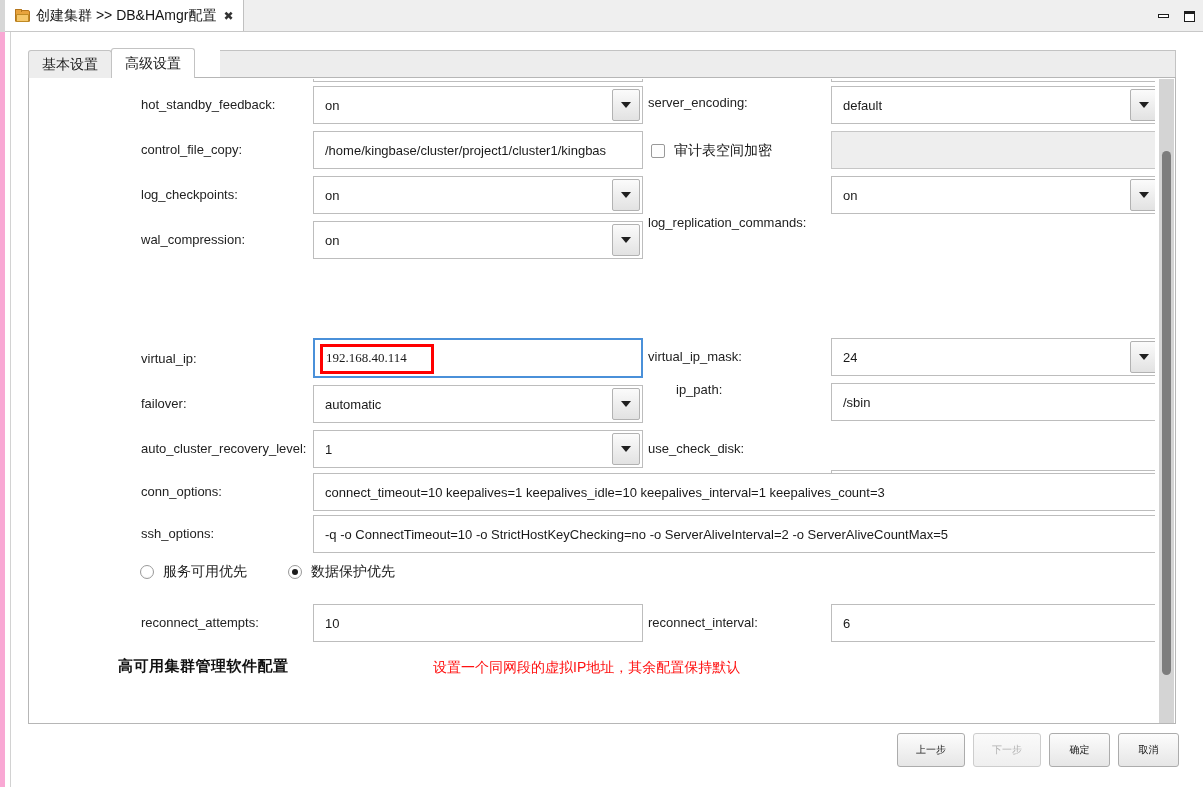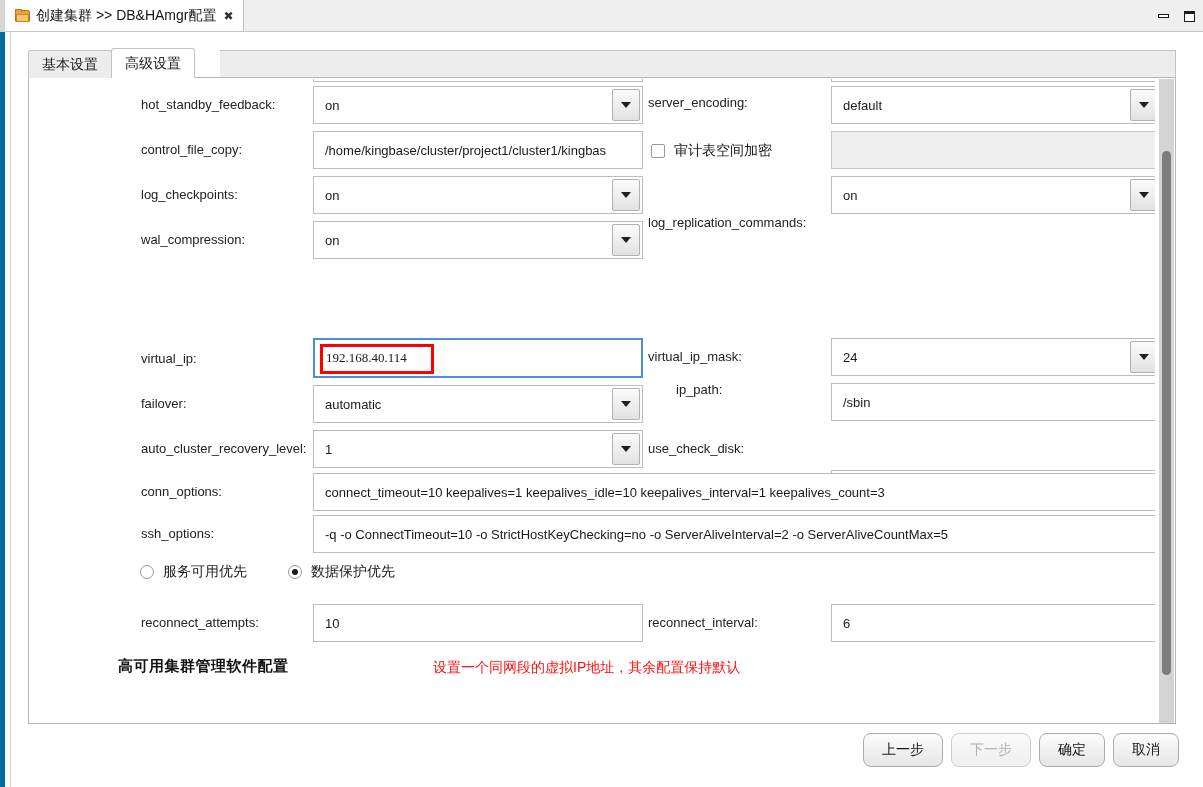--- a/index.html
+++ b/index.html
@@ -16,21 +16,21 @@
     overflow: hidden;
     position: relative;
   }
 
   
   #window {
     position: absolute;
     left: 0; top: 0;
     width: 1203px;
     height: 787px;
-    background: #0369a1;
+    background: #f9a8d4;
     box-sizing: border-box;
   }
   #titlebar {
     position: absolute;
     left: 0; top: 0;
     width: 1203px;
     height: 32px;
     background: #efefef;
     border-bottom: 1px solid #c8c8c8;
     box-sizing: border-box;
@@ -389,25 +389,25 @@
     right: 24px;
     bottom: 20px;
     display: flex;
     gap: 8px;
     align-items: center;
   }
   .btn {
     height: 34px;
     min-width: 61px;
     padding: 0 18px;
-    font-size: 14px;
+    font-size: 10px;
     color: #151515;
     background: linear-gradient(#fcfcfc, #e6e6e6);
     border: 1px solid #acacac;
-    border-radius: 8px;
+    border-radius: 3px;
     box-sizing: border-box;
     display: flex;
     align-items: center;
     justify-content: center;
     white-space: nowrap;
   }
   .btn.disabled {
     color: #b0b0b0;
     background: linear-gradient(#fafafa, #efefef);
     border-color: #cdcdcd;

